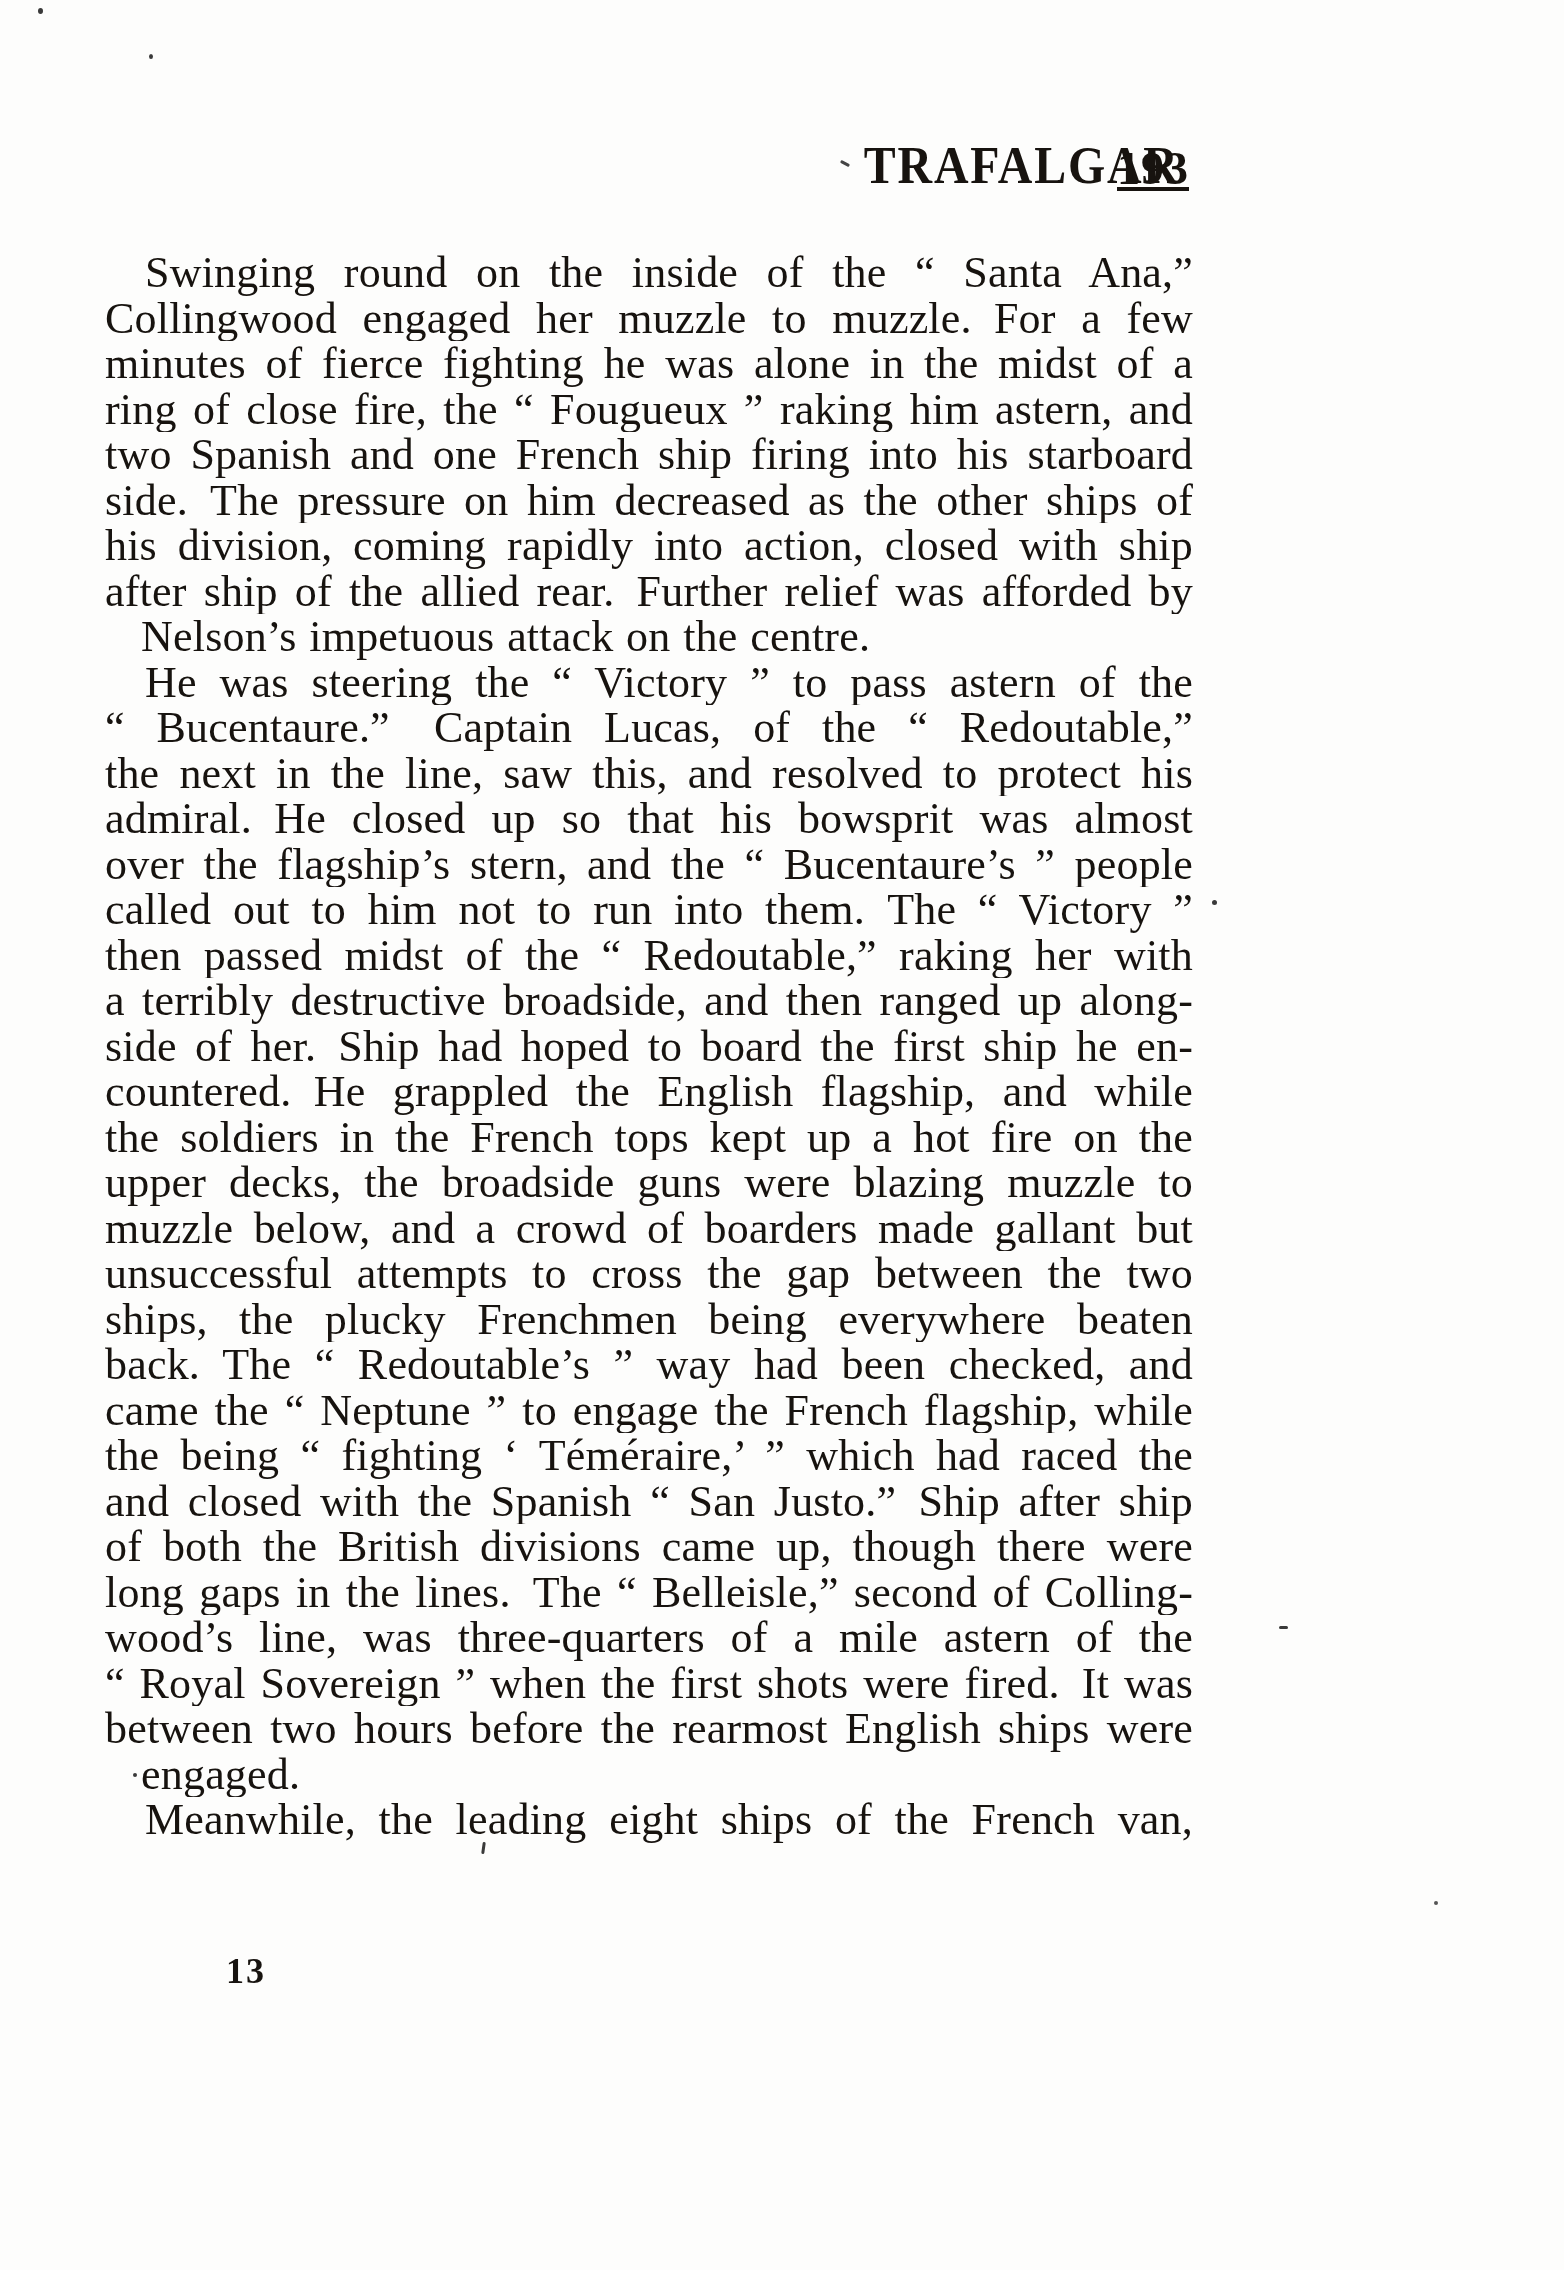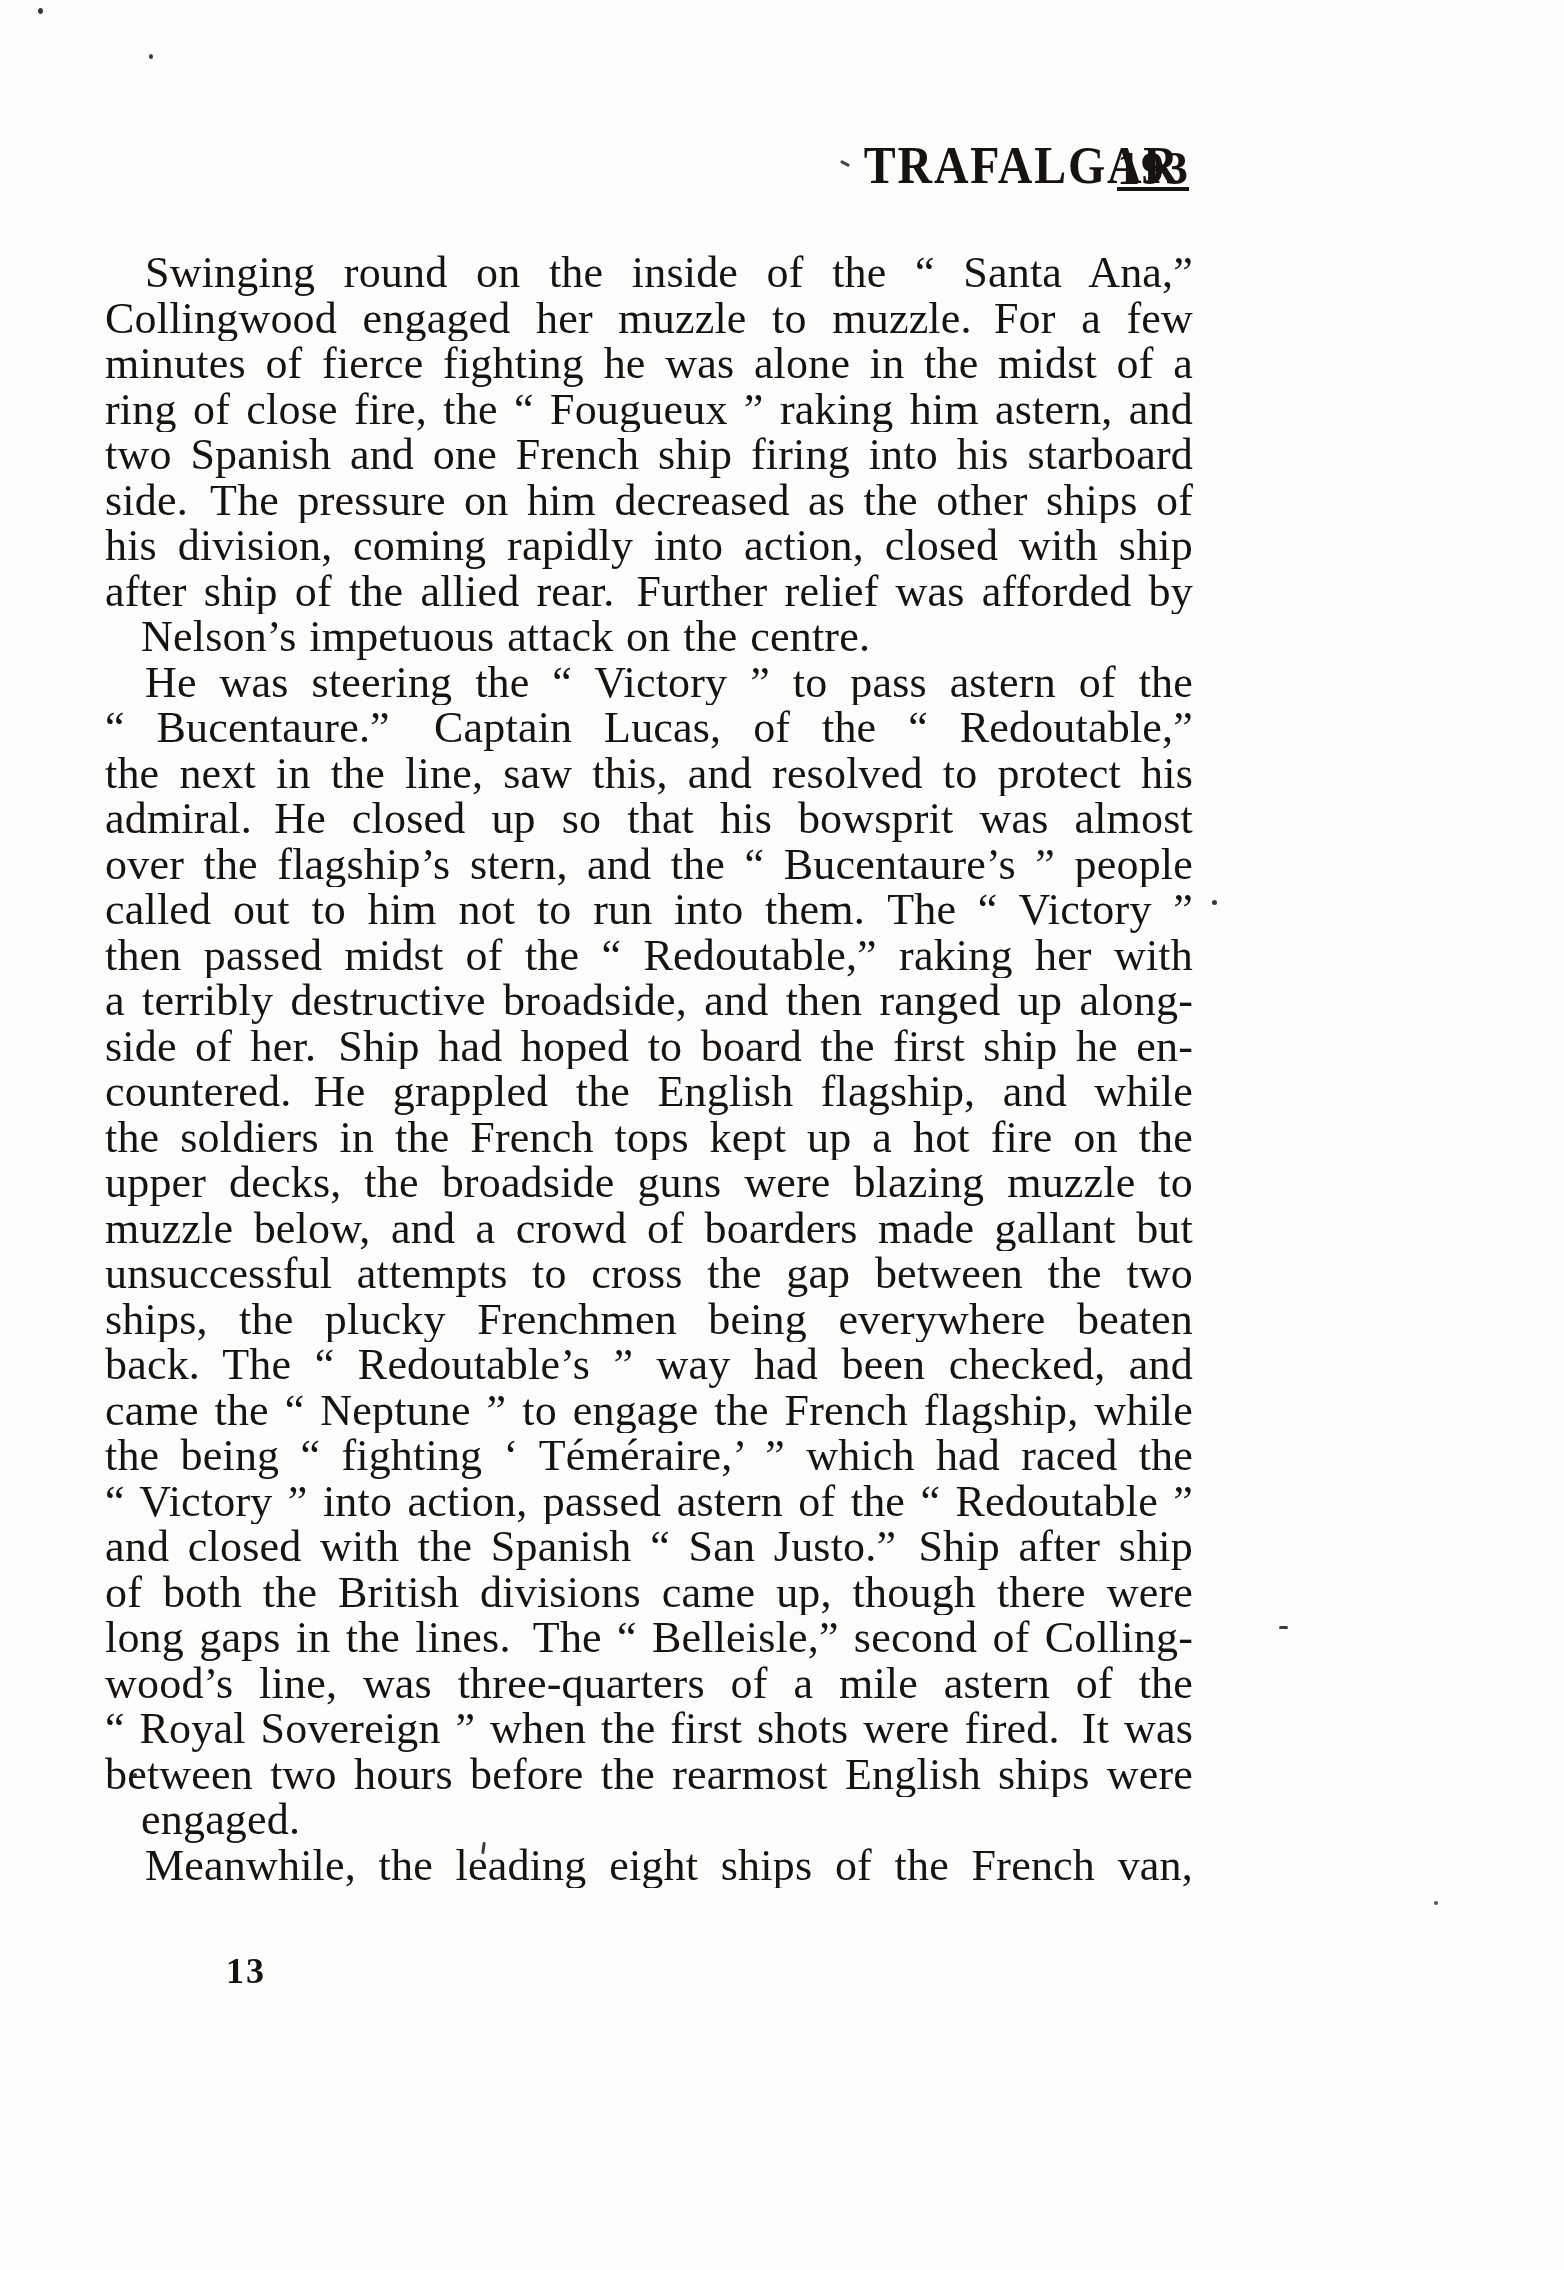--- a/index.html
+++ b/index.html
@@ -108,21 +108,20 @@
         <div class="line">side of her. Ship had hoped to board the first ship he en-</div>
         <div class="line">countered. He grappled the English flagship, and while</div>
         <div class="line">the soldiers in the French tops kept up a hot fire on the</div>
         <div class="line">upper decks, the broadside guns were blazing muzzle to</div>
         <div class="line">muzzle below, and a crowd of boarders made gallant but</div>
         <div class="line">unsuccessful attempts to cross the gap between the two</div>
         <div class="line">ships, the plucky Frenchmen being everywhere beaten</div>
         <div class="line">back. The “ Redoutable’s ” way had been checked, and</div>
         <div class="line">came the “ Neptune ” to engage the French flagship, while</div>
         <div class="line">the being “ fighting ‘ Téméraire,’ ” which had raced the</div>
-        <div class="line">“ Victory ” into action, passed astern of the “ Redoutable ”</div>
         <div class="line">and closed with the Spanish “ San Justo.” Ship after ship</div>
         <div class="line">of both the British divisions came up, though there were</div>
         <div class="line">long gaps in the lines. The “ Belleisle,” second of Colling-</div>
         <div class="line">wood’s line, was three-quarters of a mile astern of the</div>
         <div class="line">“ Royal Sovereign ” when the first shots were fired. It was</div>
         <div class="line">between two hours before the rearmost English ships were</div>
         <div class="line plast">engaged.</div>
       </div>
 
       <div>

